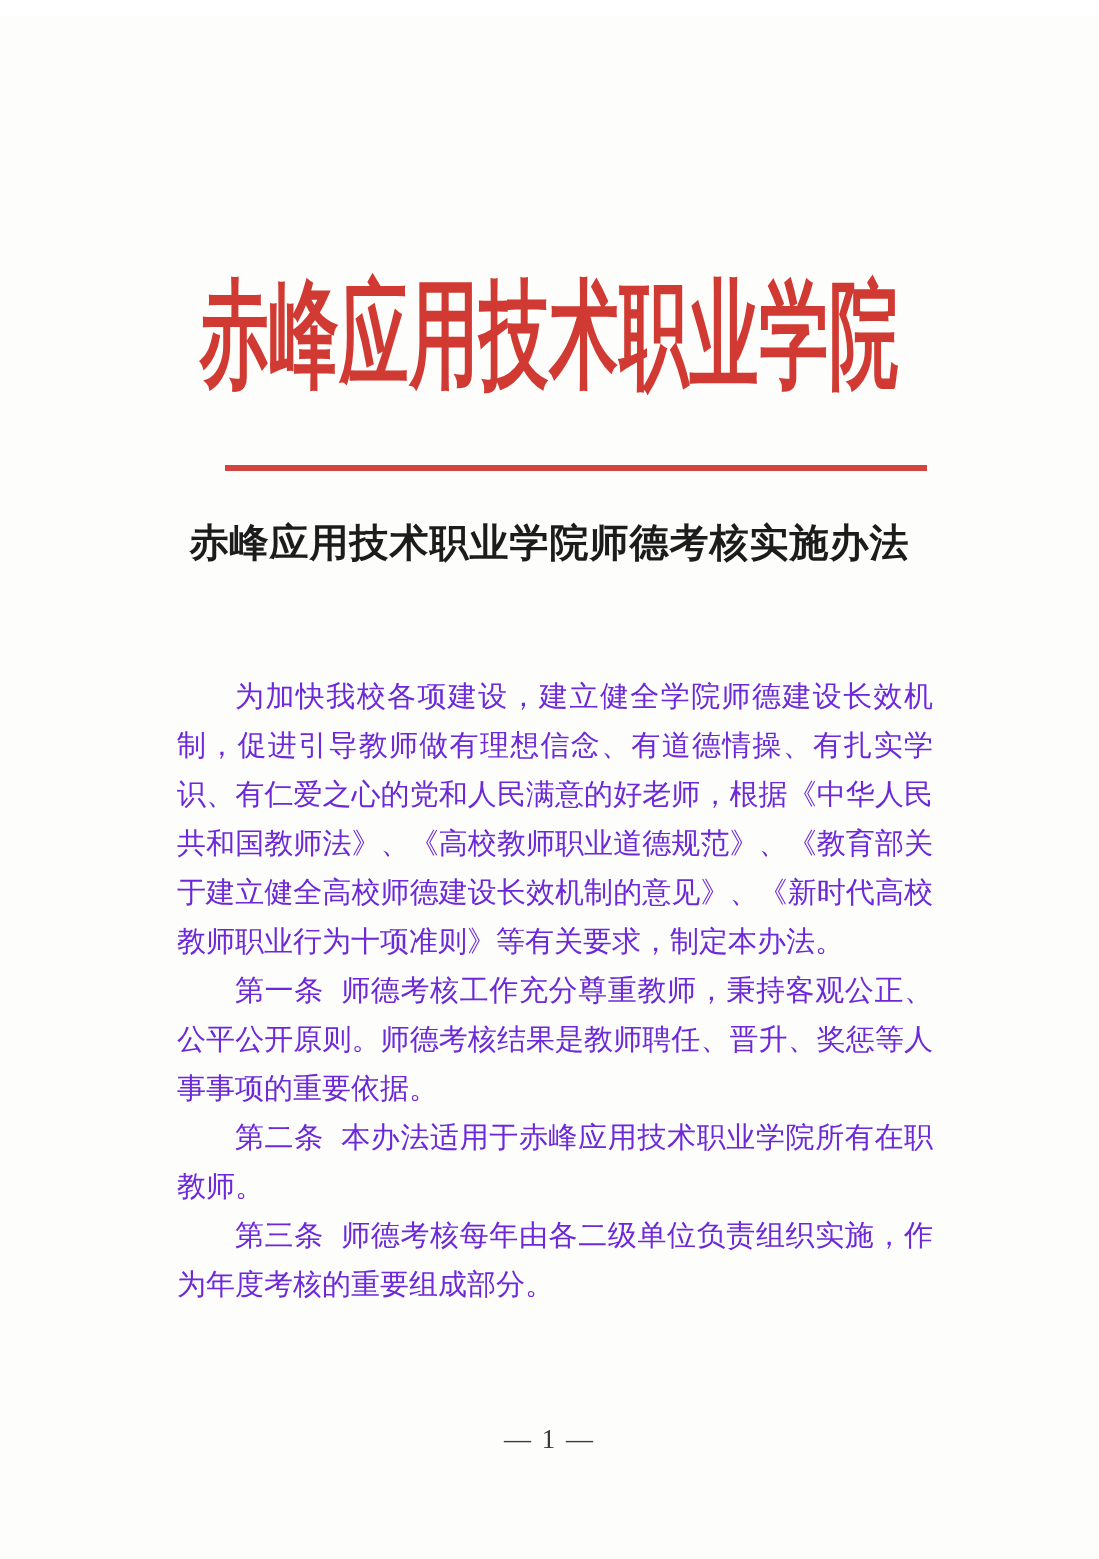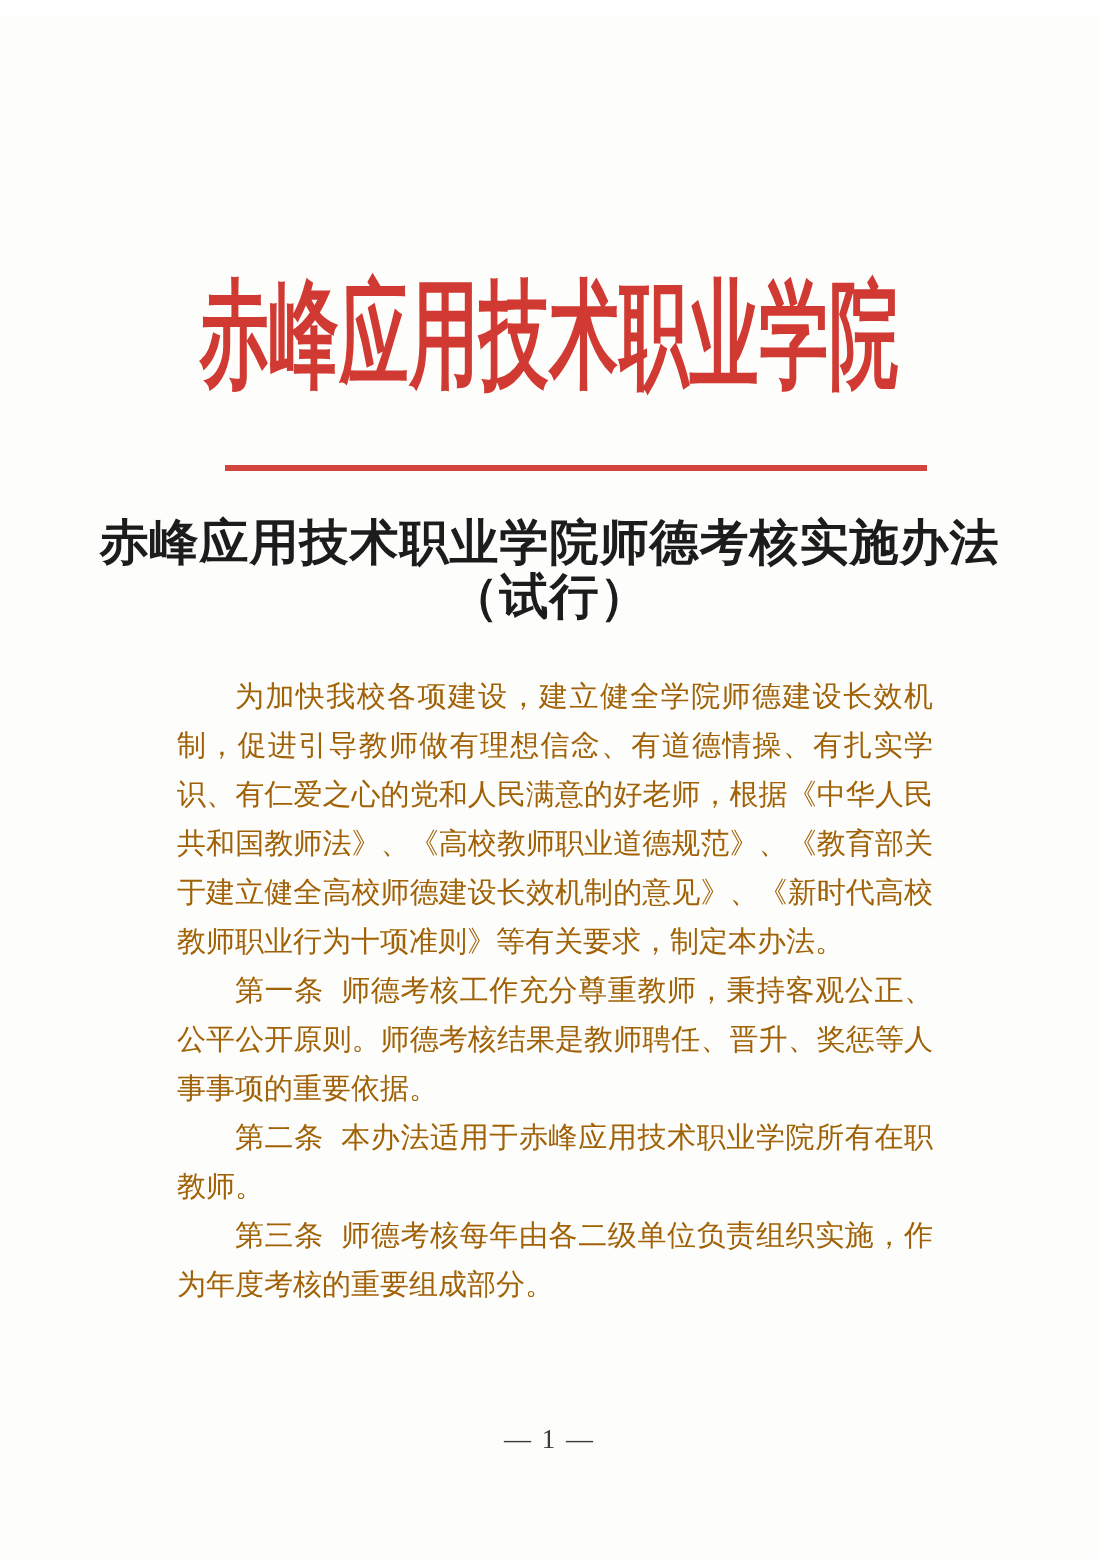--- a/index.html
+++ b/index.html
@@ -35,34 +35,34 @@
     width: 702px;
     height: 6px;
     background: #d2443d;
   }
   .doc-title {
     position: absolute;
     top: 500px;
     left: 0;
     width: 100%;
     text-align: center;
-    font-size: 49px;
+    font-size: 39px;
     line-height: 54px;
     font-weight: bold;
     color: #1c1c1c;
     letter-spacing: 1px;
   }
   .body-block {
     position: absolute;
     top: 656px;
     left: 177px;
     width: 756px;
     font-size: 29px;
     line-height: 49px;
-    color: #a16207;
+    color: #6d28d9;
     text-align: justify;
   }
   .para { text-indent: 2em; }
   .para .lead {
     font-weight: normal;
     margin-right: 0.6em;
   }
   .page-num {
     position: absolute;
     top: 1408px;
@@ -78,21 +78,20 @@
 <body>
 
 <div class="page">
 
   <div class="letterhead">赤峰应用技术职业学院</div>
 
   <div class="red-line"></div>
 
   <div class="doc-title">
     <div>赤峰应用技术职业学院师德考核实施办法</div>
-    <div>（试行）</div>
   </div>
 
   <div class="body-block">
   <p class="para"><span>为加快我校各项建设，建立健全学院师德建设长效机制，促进引导教师做有理想信念、有道德情操、有扎实学识、有仁爱之心的党和人民满意的好老师，根据《中华人民共和国教师法》、《高校教师职业道德规范》、《教育部关于建立健全高校师德建设长效机制的意见》、《新时代高校教师职业行为十项准则》等有关要求，制定本办法。</span></p>
 
   <p class="para"><b class="lead">第一条</b><span>师德考核工作充分尊重教师，秉持客观公正、公平公开原则。师德考核结果是教师聘任、晋升、奖惩等人事事项的重要依据。</span></p>
 
   <p class="para"><b class="lead">第二条</b><span>本办法适用于赤峰应用技术职业学院所有在职教师。</span></p>
 
   <p class="para"><b class="lead">第三条</b><span>师德考核每年由各二级单位负责组织实施，作为年度考核的重要组成部分。</span></p>

